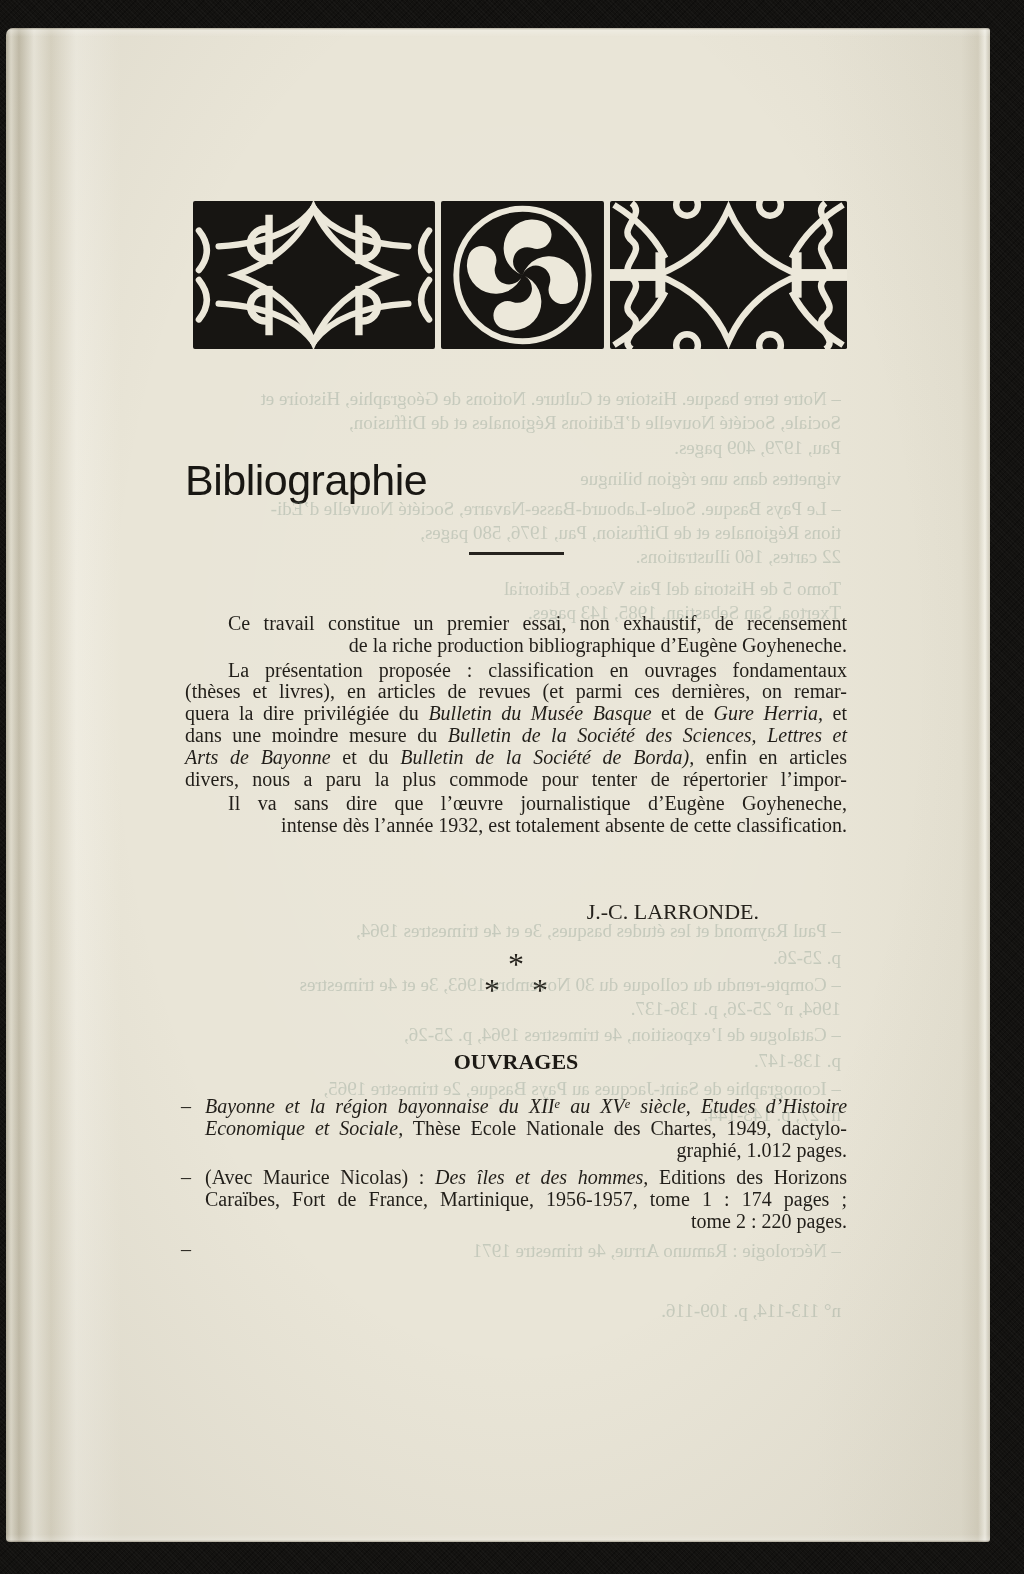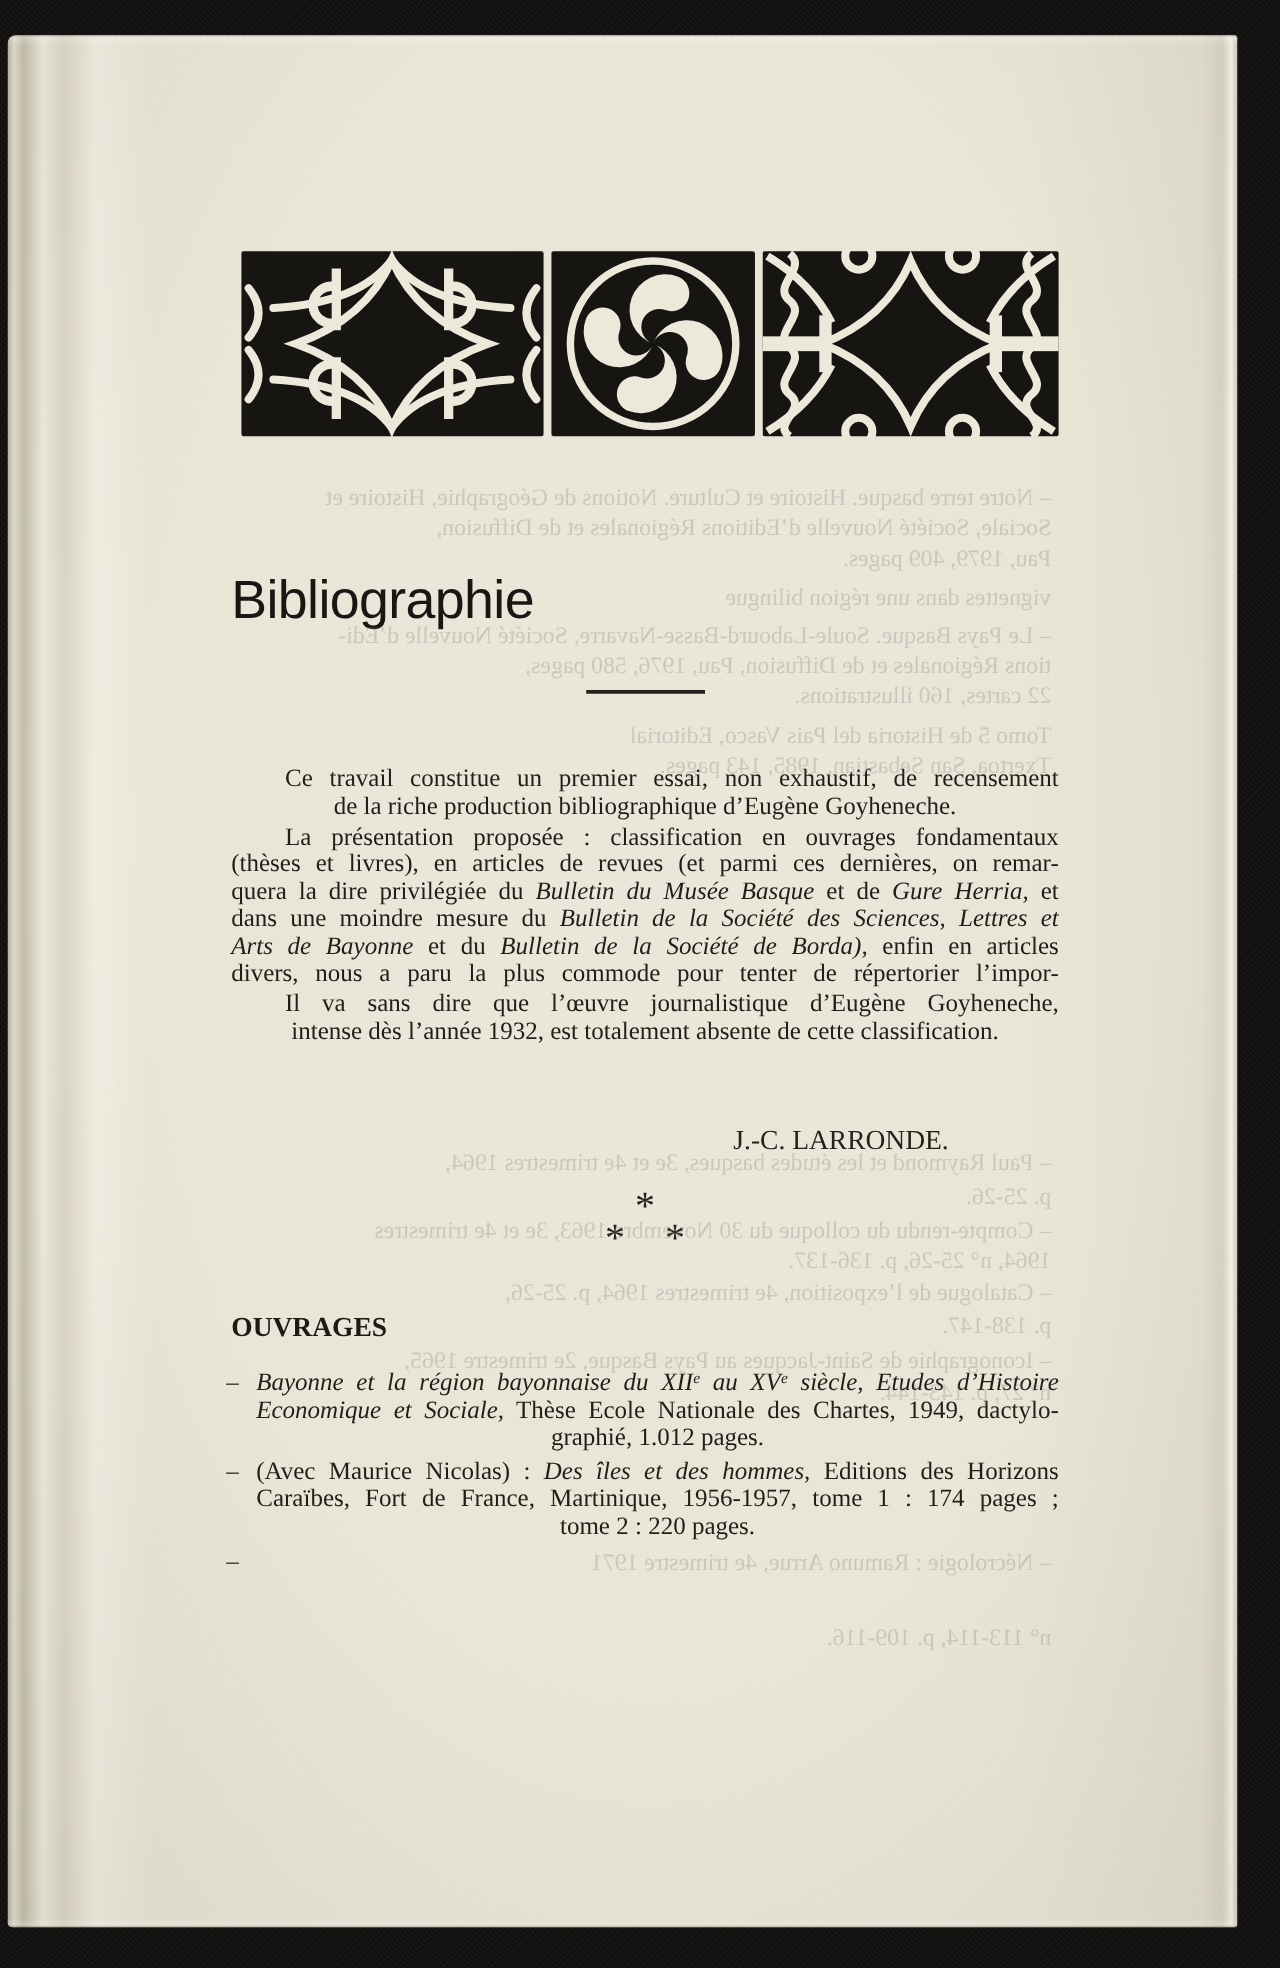--- a/index.html
+++ b/index.html
@@ -37,33 +37,33 @@
   .title{
     margin-top:106px;text-align:left;
     font-family:"Liberation Sans", sans-serif;
     font-size:43px;line-height:48px;letter-spacing:-0.5px;color:#191713;
   }
   .rule{width:95px;height:3px;background:#26231e;margin:48px auto 0;}
 
   
   .bodytext{margin-top:58px;font-size:20px;line-height:21.8px;}
   .para{margin:0 0 3px 0;}
-  .line{text-align:center;}
+  .line{text-align:right;}
   .line.fill{text-align:justify;text-align-last:justify;}
   .line.indent{text-indent:43px;}
   em{font-style:italic;}
   sup{font-size:0.62em;line-height:0;vertical-align:0.42em;}
 
   .signature{margin-top:62px;text-align:right;padding-right:88px;font-size:22px;line-height:26px;color:#25221c;}
 
   .stars{margin-top:26px;text-align:center;font-size:32px;color:#25221c;}
   .stars .row{line-height:26px;height:26px;}
   .stars .row2 span{margin:0 16px;}
 
-  .ouvrages{margin-top:45px;font-weight:bold;font-size:22px;line-height:28px;color:#1d1a15;}
+  .ouvrages{margin-top:45px;text-align:center;font-weight:bold;font-size:22px;line-height:28px;color:#1d1a15;}
 
   .entries{margin-top:20px;font-size:20px;line-height:21.8px;}
   .entry{position:relative;padding-left:20px;margin-bottom:6px;}
   .entry .dash{position:absolute;left:-4px;top:0;}
 
   
   .ghost{
     position:absolute;left:173px;width:662px;
     transform:scaleX(-1);
     font-size:19px;line-height:21px;

